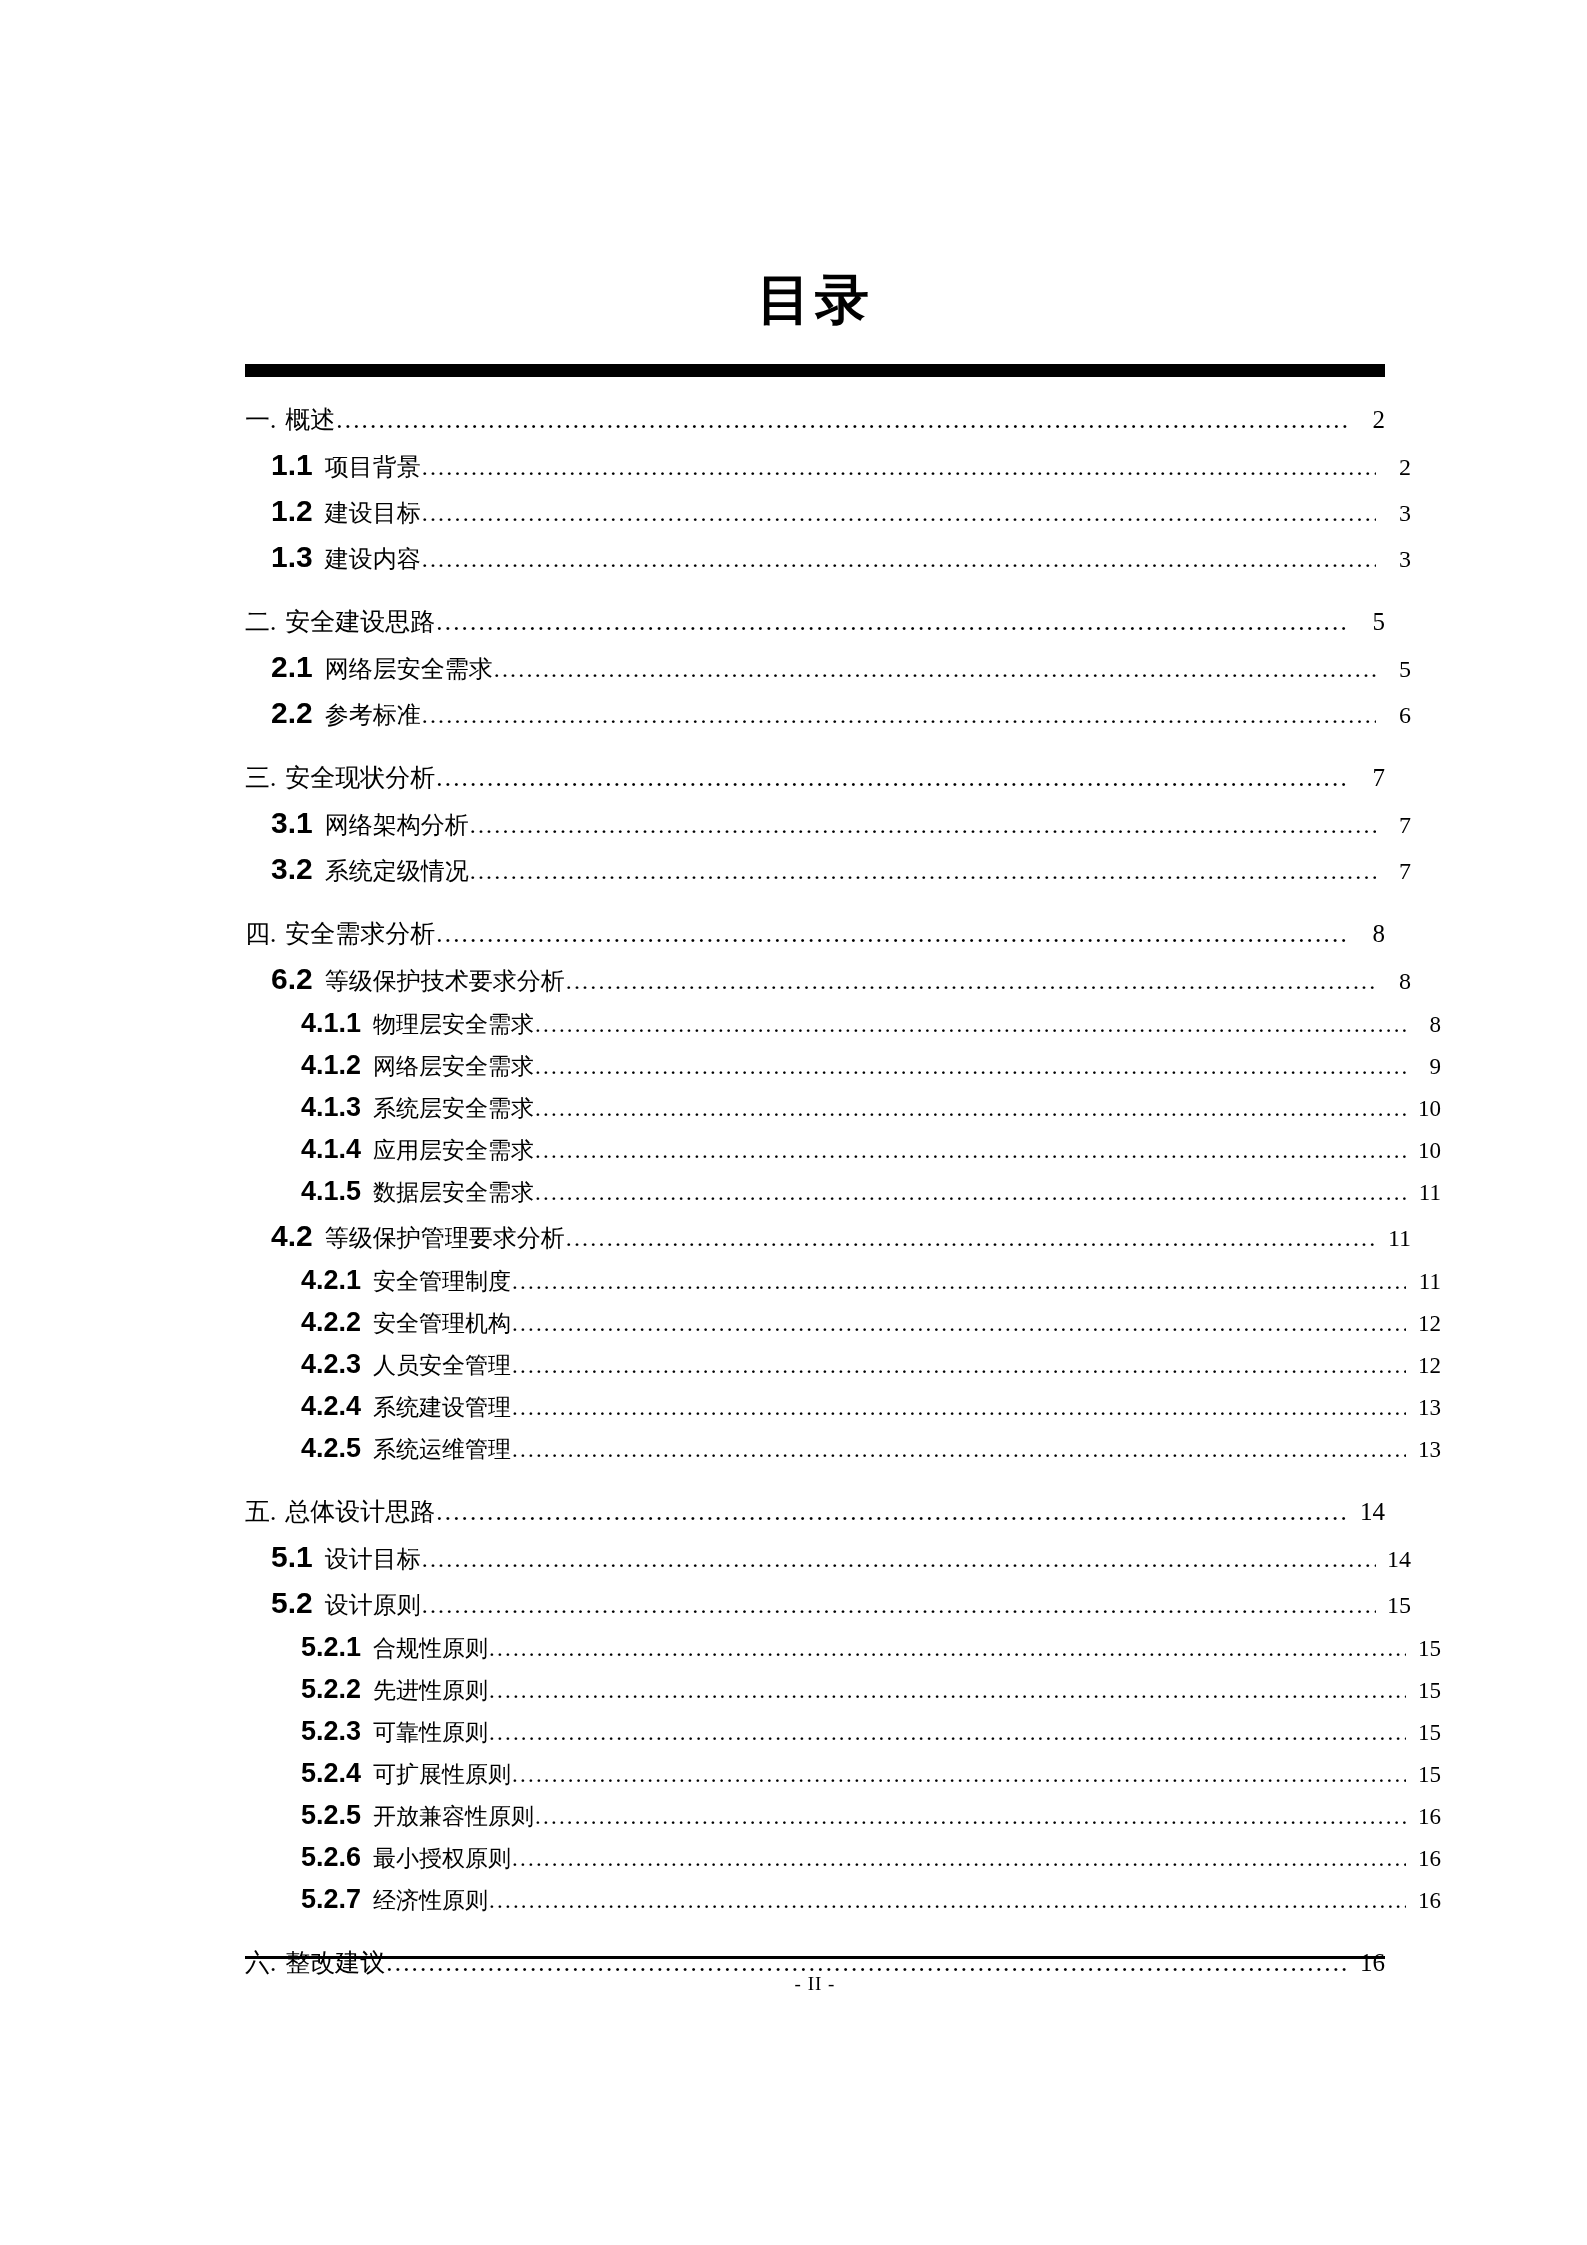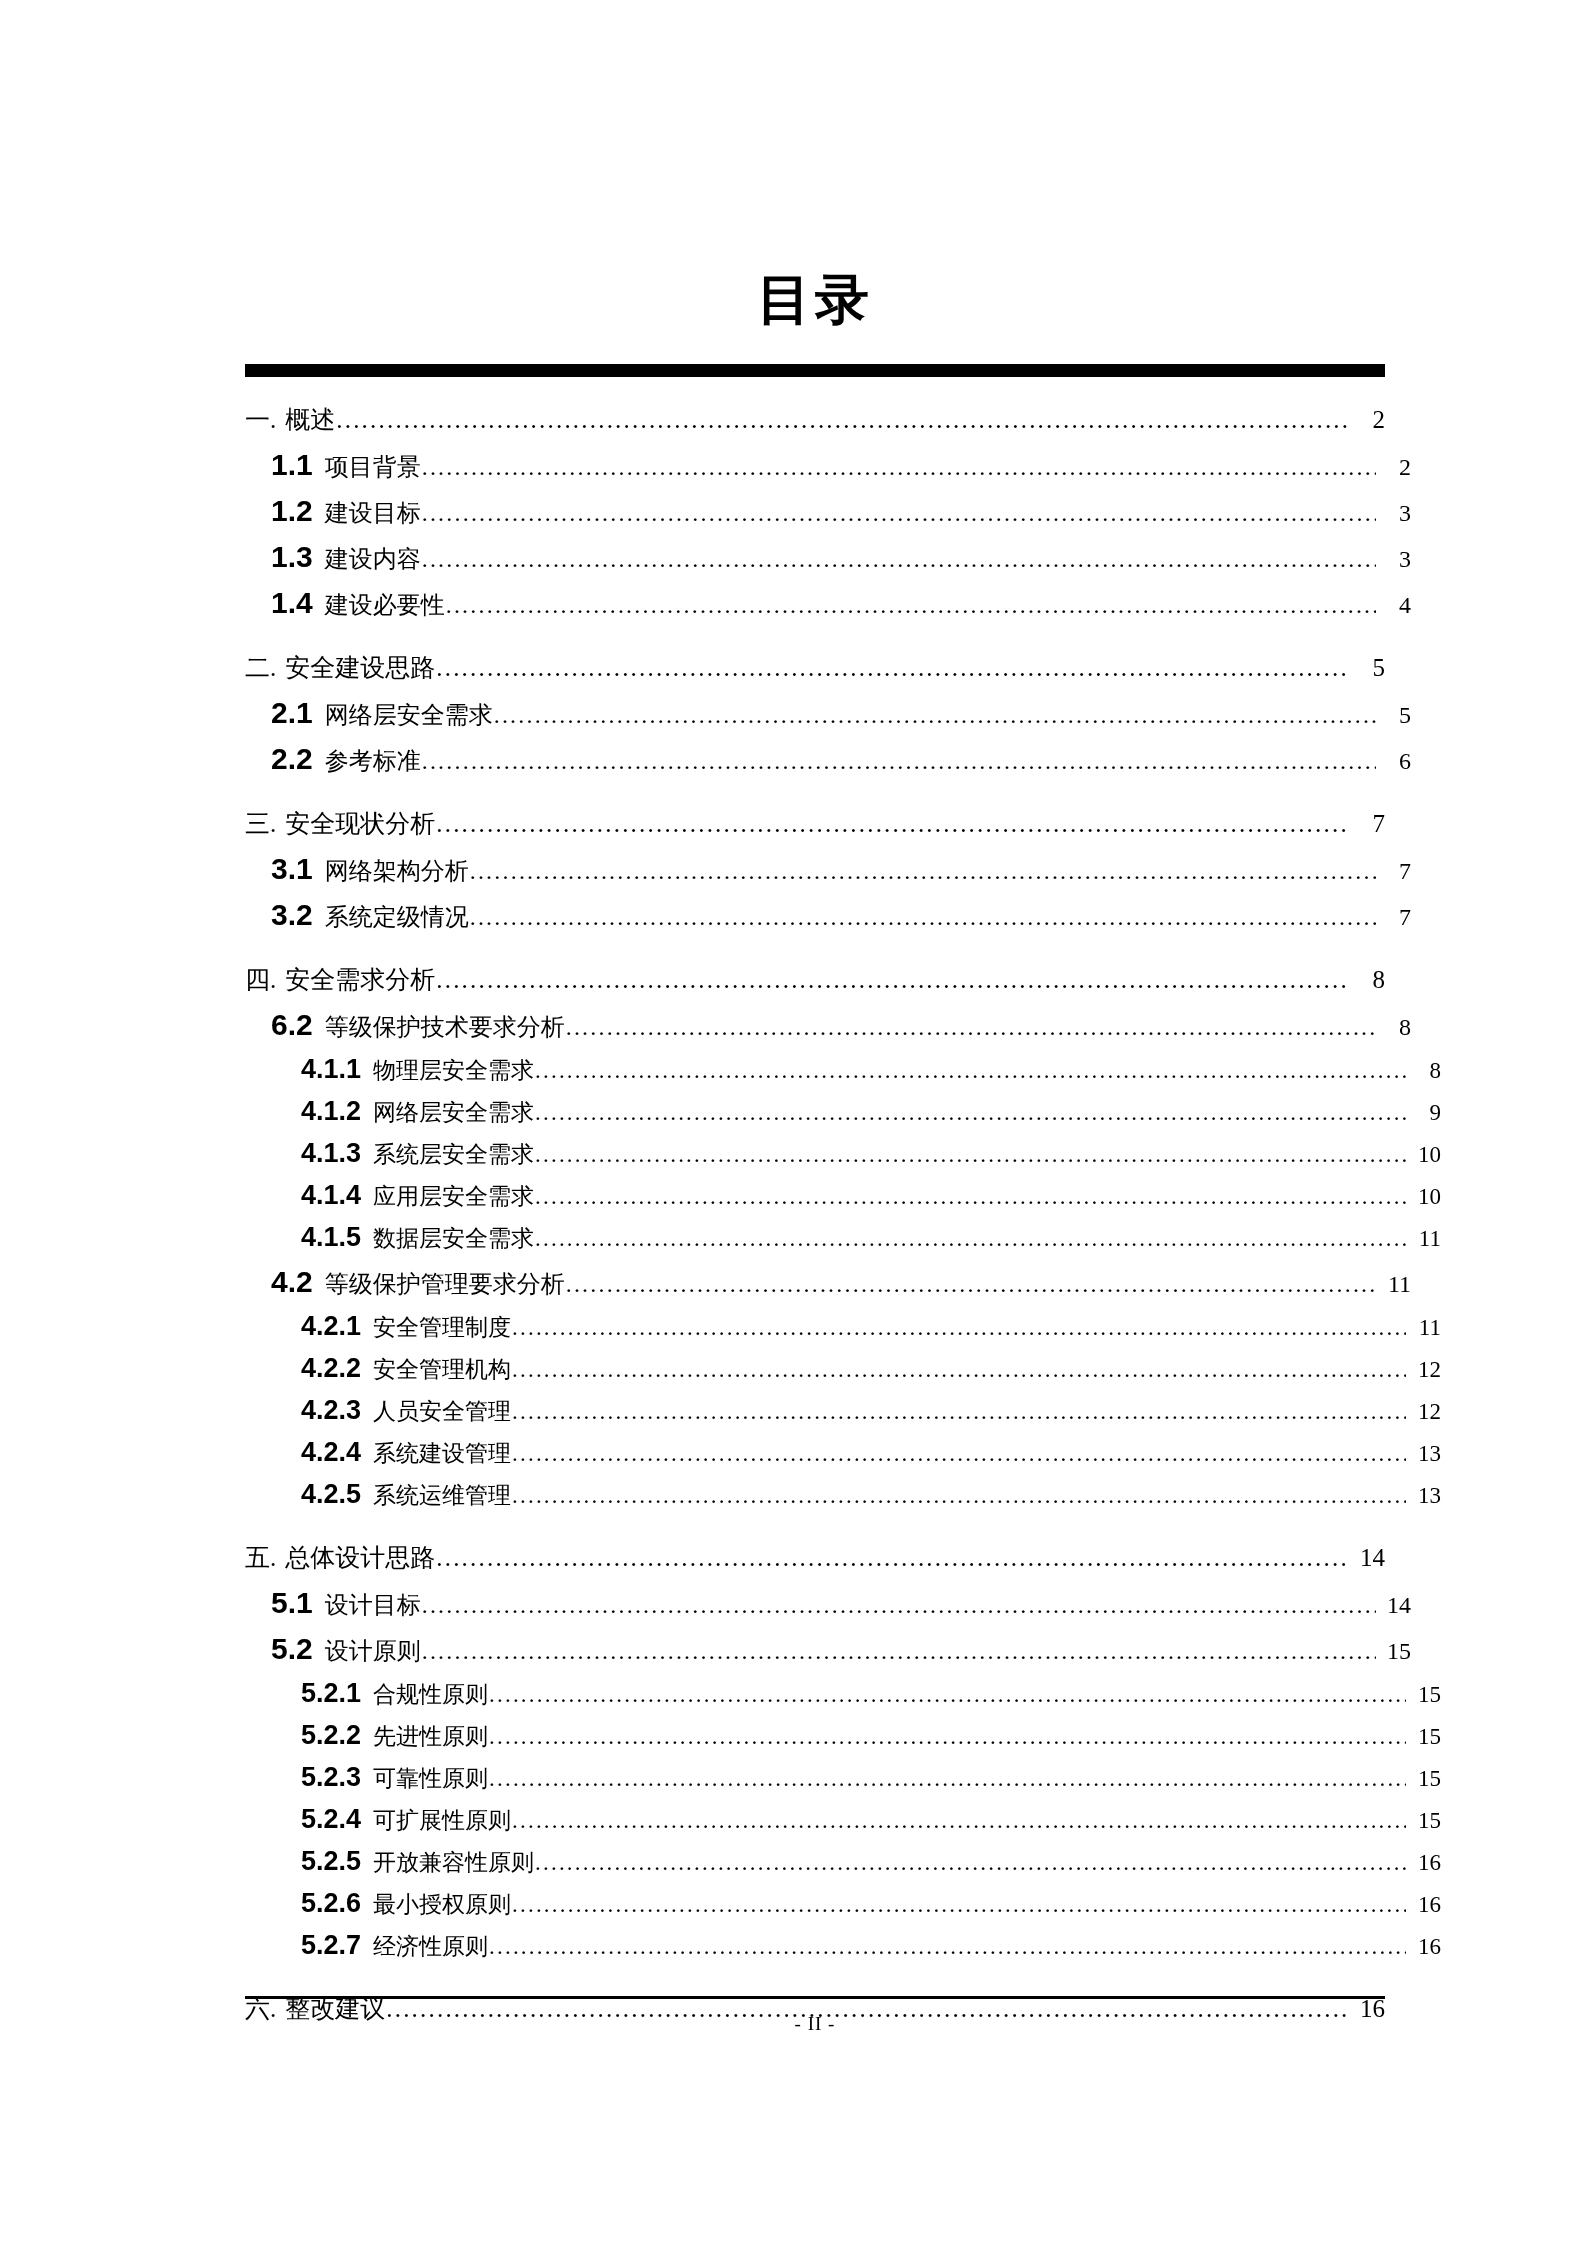--- a/index.html
+++ b/index.html
@@ -116,21 +116,21 @@
     min-width: 34px;
     font-family: "Liberation Serif", "DejaVu Serif", serif;
   }
   .gap-before {
     margin-top: 30px;
   }
   .footer {
     position: absolute;
     left: 245px;
     width: 1140px;
-    top: 1996px;
+    top: 1956px;
   }
   .footer-rule {
     height: 3px;
     background: #000;
     width: 100%;
   }
   .footer-text {
     text-align: center;
     font-size: 19px;
     margin-top: 14px;
@@ -168,26 +168,20 @@
           <span class="label">建设目标</span>
           <span class="leader"></span>
           <span class="pageno">3</span>
         </li>
         <li class="toc-row lvl2">
           <span class="num">1.3</span>
           <span class="label">建设内容</span>
           <span class="leader"></span>
           <span class="pageno">3</span>
         </li>
-        <li class="toc-row lvl2">
-          <span class="num">1.4</span>
-          <span class="label">建设必要性</span>
-          <span class="leader"></span>
-          <span class="pageno">4</span>
-        </li>
         <li class="toc-row lvl1 gap-before">
           <span class="num">二.</span>
           <span class="label">安全建设思路</span>
           <span class="leader"></span>
           <span class="pageno">5</span>
         </li>
         <li class="toc-row lvl2">
           <span class="num">2.1</span>
           <span class="label">网络层安全需求</span>
           <span class="leader"></span>

